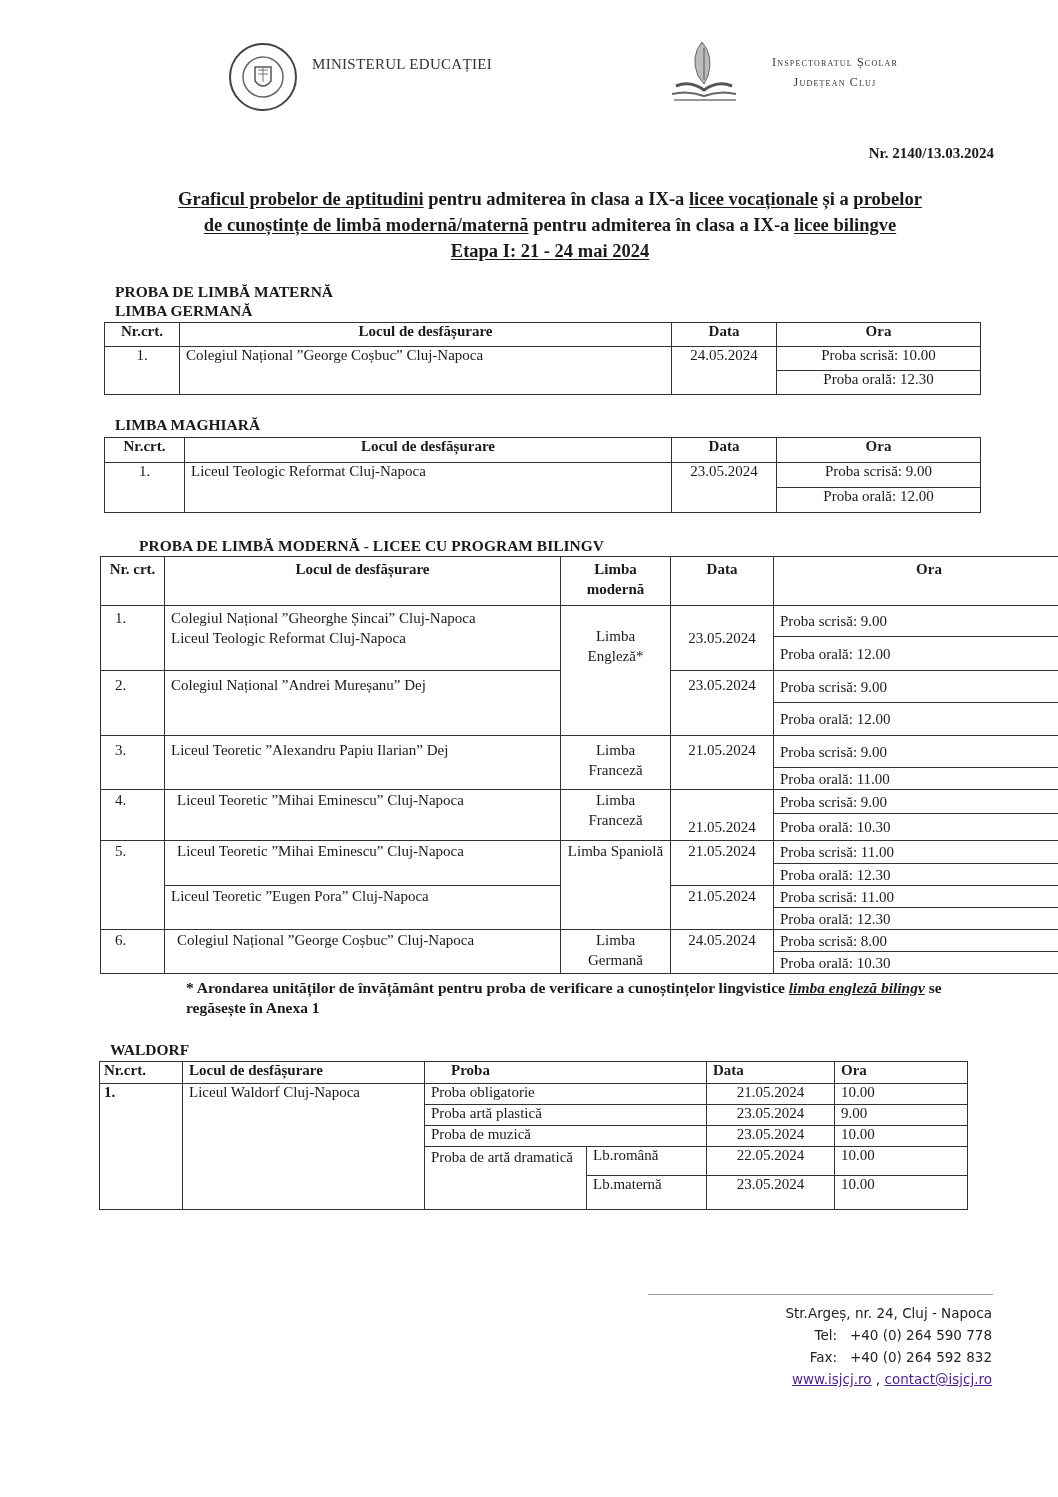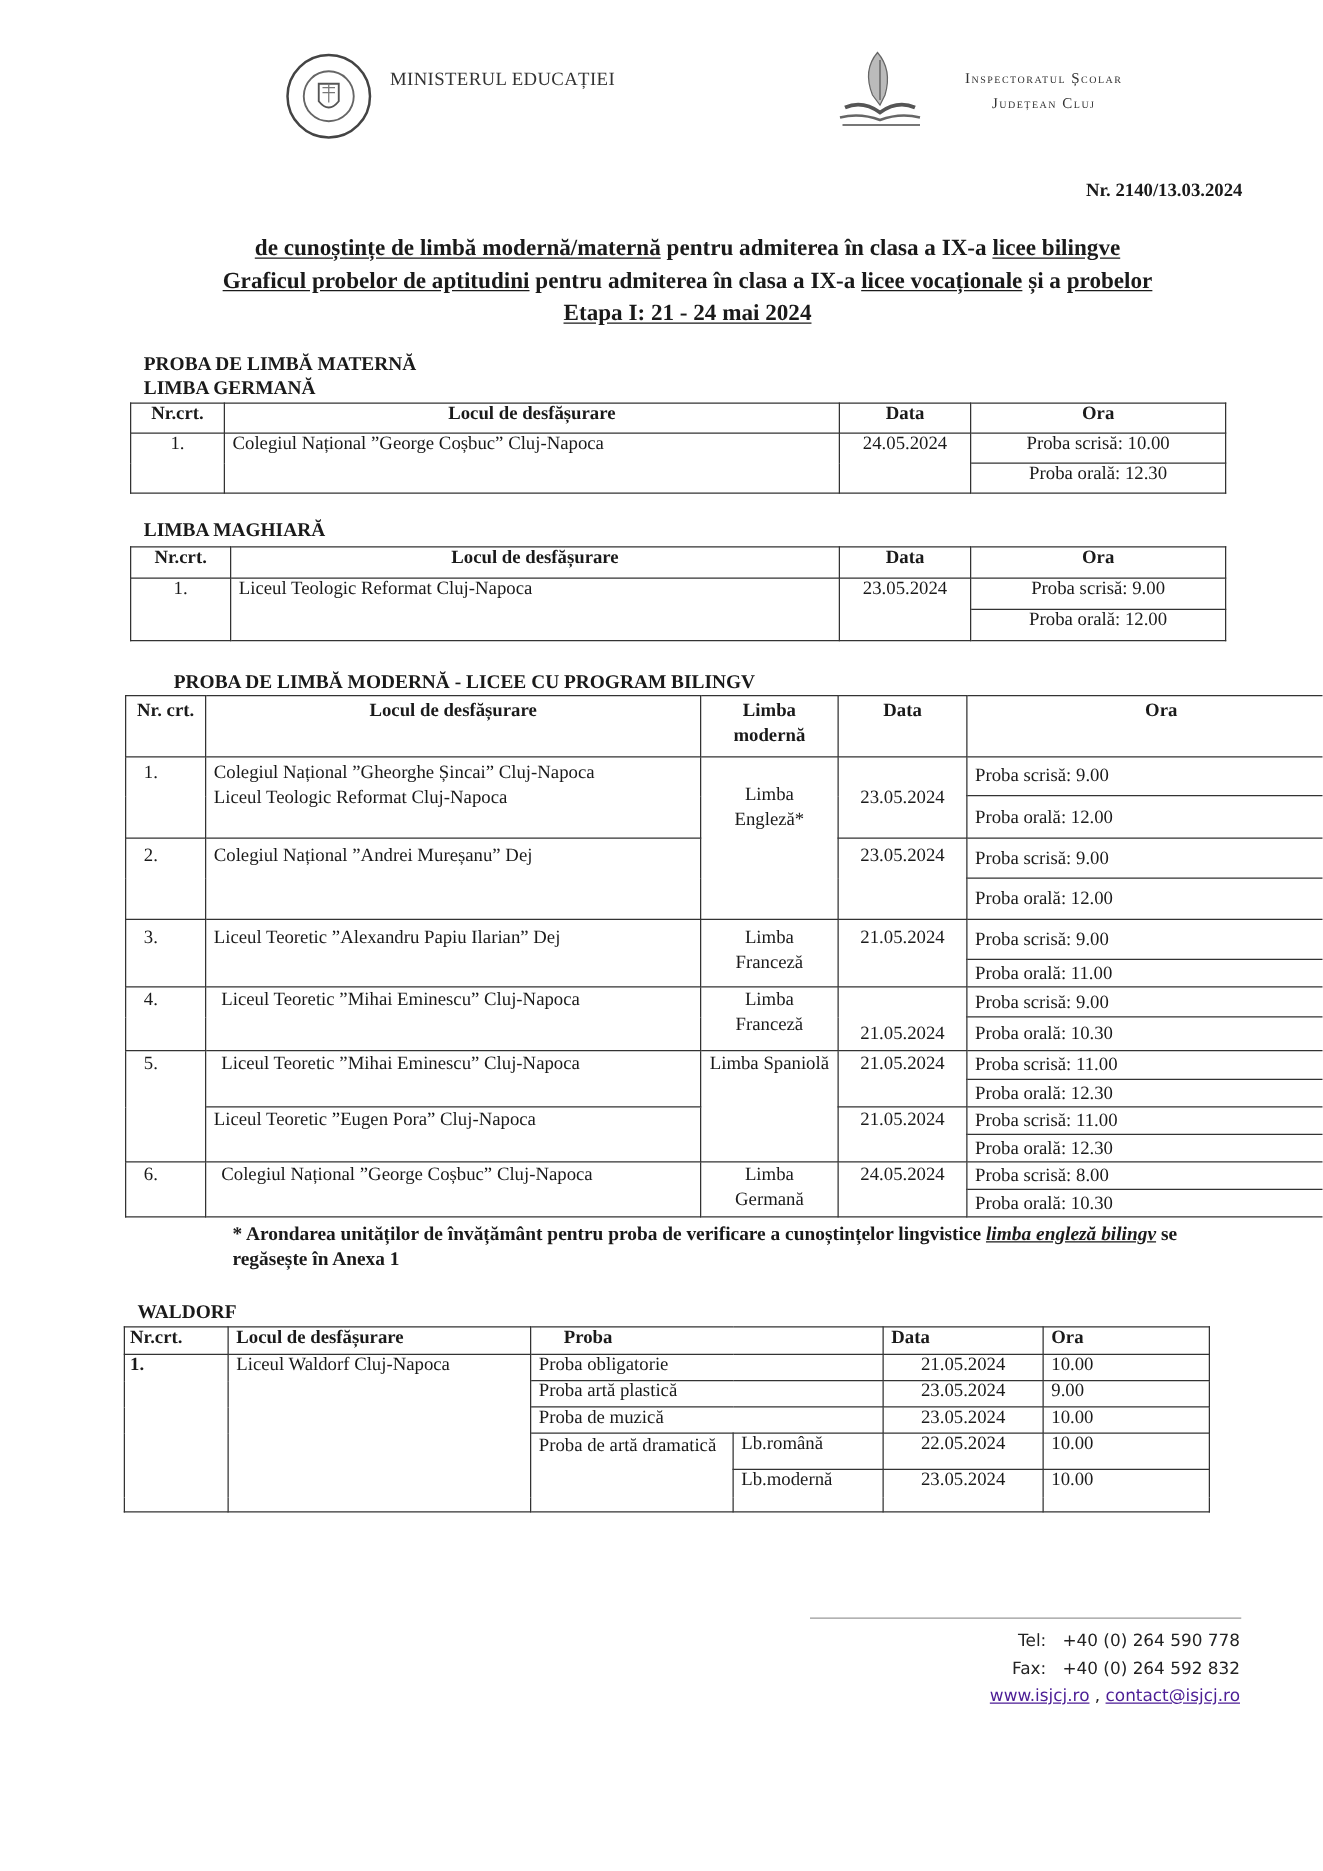--- a/index.html
+++ b/index.html
@@ -46,24 +46,24 @@
 </div>
 <div class="abs isj" style="left:745px;top:52px;width:180px;">
   <div>Inspectoratul Școlar</div>
   <div>Județean Cluj</div>
 </div>
 
 <div class="abs nr" style="right:64px;top:145px;">Nr. 2140/13.03.2024</div>
 
 <div class="abs title" style="left:105px;top:186px;width:890px;">
   <div>
-    <u>de cunoștințe de limbă modernă/maternă</u><span> pentru admiterea în clasa a IX-a </span><u>licee bilingve</u>
+    <u>Graficul probelor de aptitudini</u><span> pentru admiterea în clasa a IX-a </span><u>licee vocaționale</u><span> și a </span><u>probelor</u>
   </div>
   <div>
-    <u>Graficul probelor de aptitudini</u><span> pentru admiterea în clasa a IX-a </span><u>licee vocaționale</u><span> și a </span><u>probelor</u>
+    <u>de cunoștințe de limbă modernă/maternă</u><span> pentru admiterea în clasa a IX-a </span><u>licee bilingve</u>
   </div>
   <div><u>Etapa I:  21 - 24 mai 2024</u></div>
 </div>
 
 <div class="abs sec" style="left:115px;top:283px;">PROBA DE LIMBĂ MATERNĂ</div>
 <div class="abs sec" style="left:115px;top:302px;">LIMBA GERMANĂ</div>
 
 <table style="left:104px;top:322px;width:877px;">
   <colgroup>
       <col style="width:75px">
@@ -253,26 +253,27 @@
     <td class="c">23.05.2024</td>
     <td>10.00</td>
   </tr>
   <tr style="height:29px;">
     <td rowspan="3" style="line-height:20px;">Proba de artă dramatică</td>
     <td>Lb.română</td>
     <td class="c">22.05.2024</td>
     <td>10.00</td>
   </tr>
   <tr style="height:22px;">
-    <td rowspan="2">Lb.modernă</td>
+    <td rowspan="2">Lb.maternă</td>
     <td rowspan="2" class="c">23.05.2024</td>
     <td rowspan="2">10.00</td>
   </tr>
   <tr style="height:12px;"></tr>
 </tbody>
   </table>
 
 <div class="abs rule" style="left:648px;top:1294px;width:345px;"></div>
 <div class="abs contact" style="right:66px;top:1302px;width:360px;">
+  <div>Str.Argeș, nr. 24, Cluj - Napoca</div>
   <div><span>Tel:</span>&nbsp;&nbsp;&nbsp;<span>+40 (0) 264 590 778</span></div>
   <div><span>Fax:</span>&nbsp;&nbsp;&nbsp;<span>+40 (0) 264 592 832</span></div>
   <div><a>www.isjcj.ro</a><span> , </span><a>contact@isjcj.ro</a></div>
 </div>
 
 </body></html>

